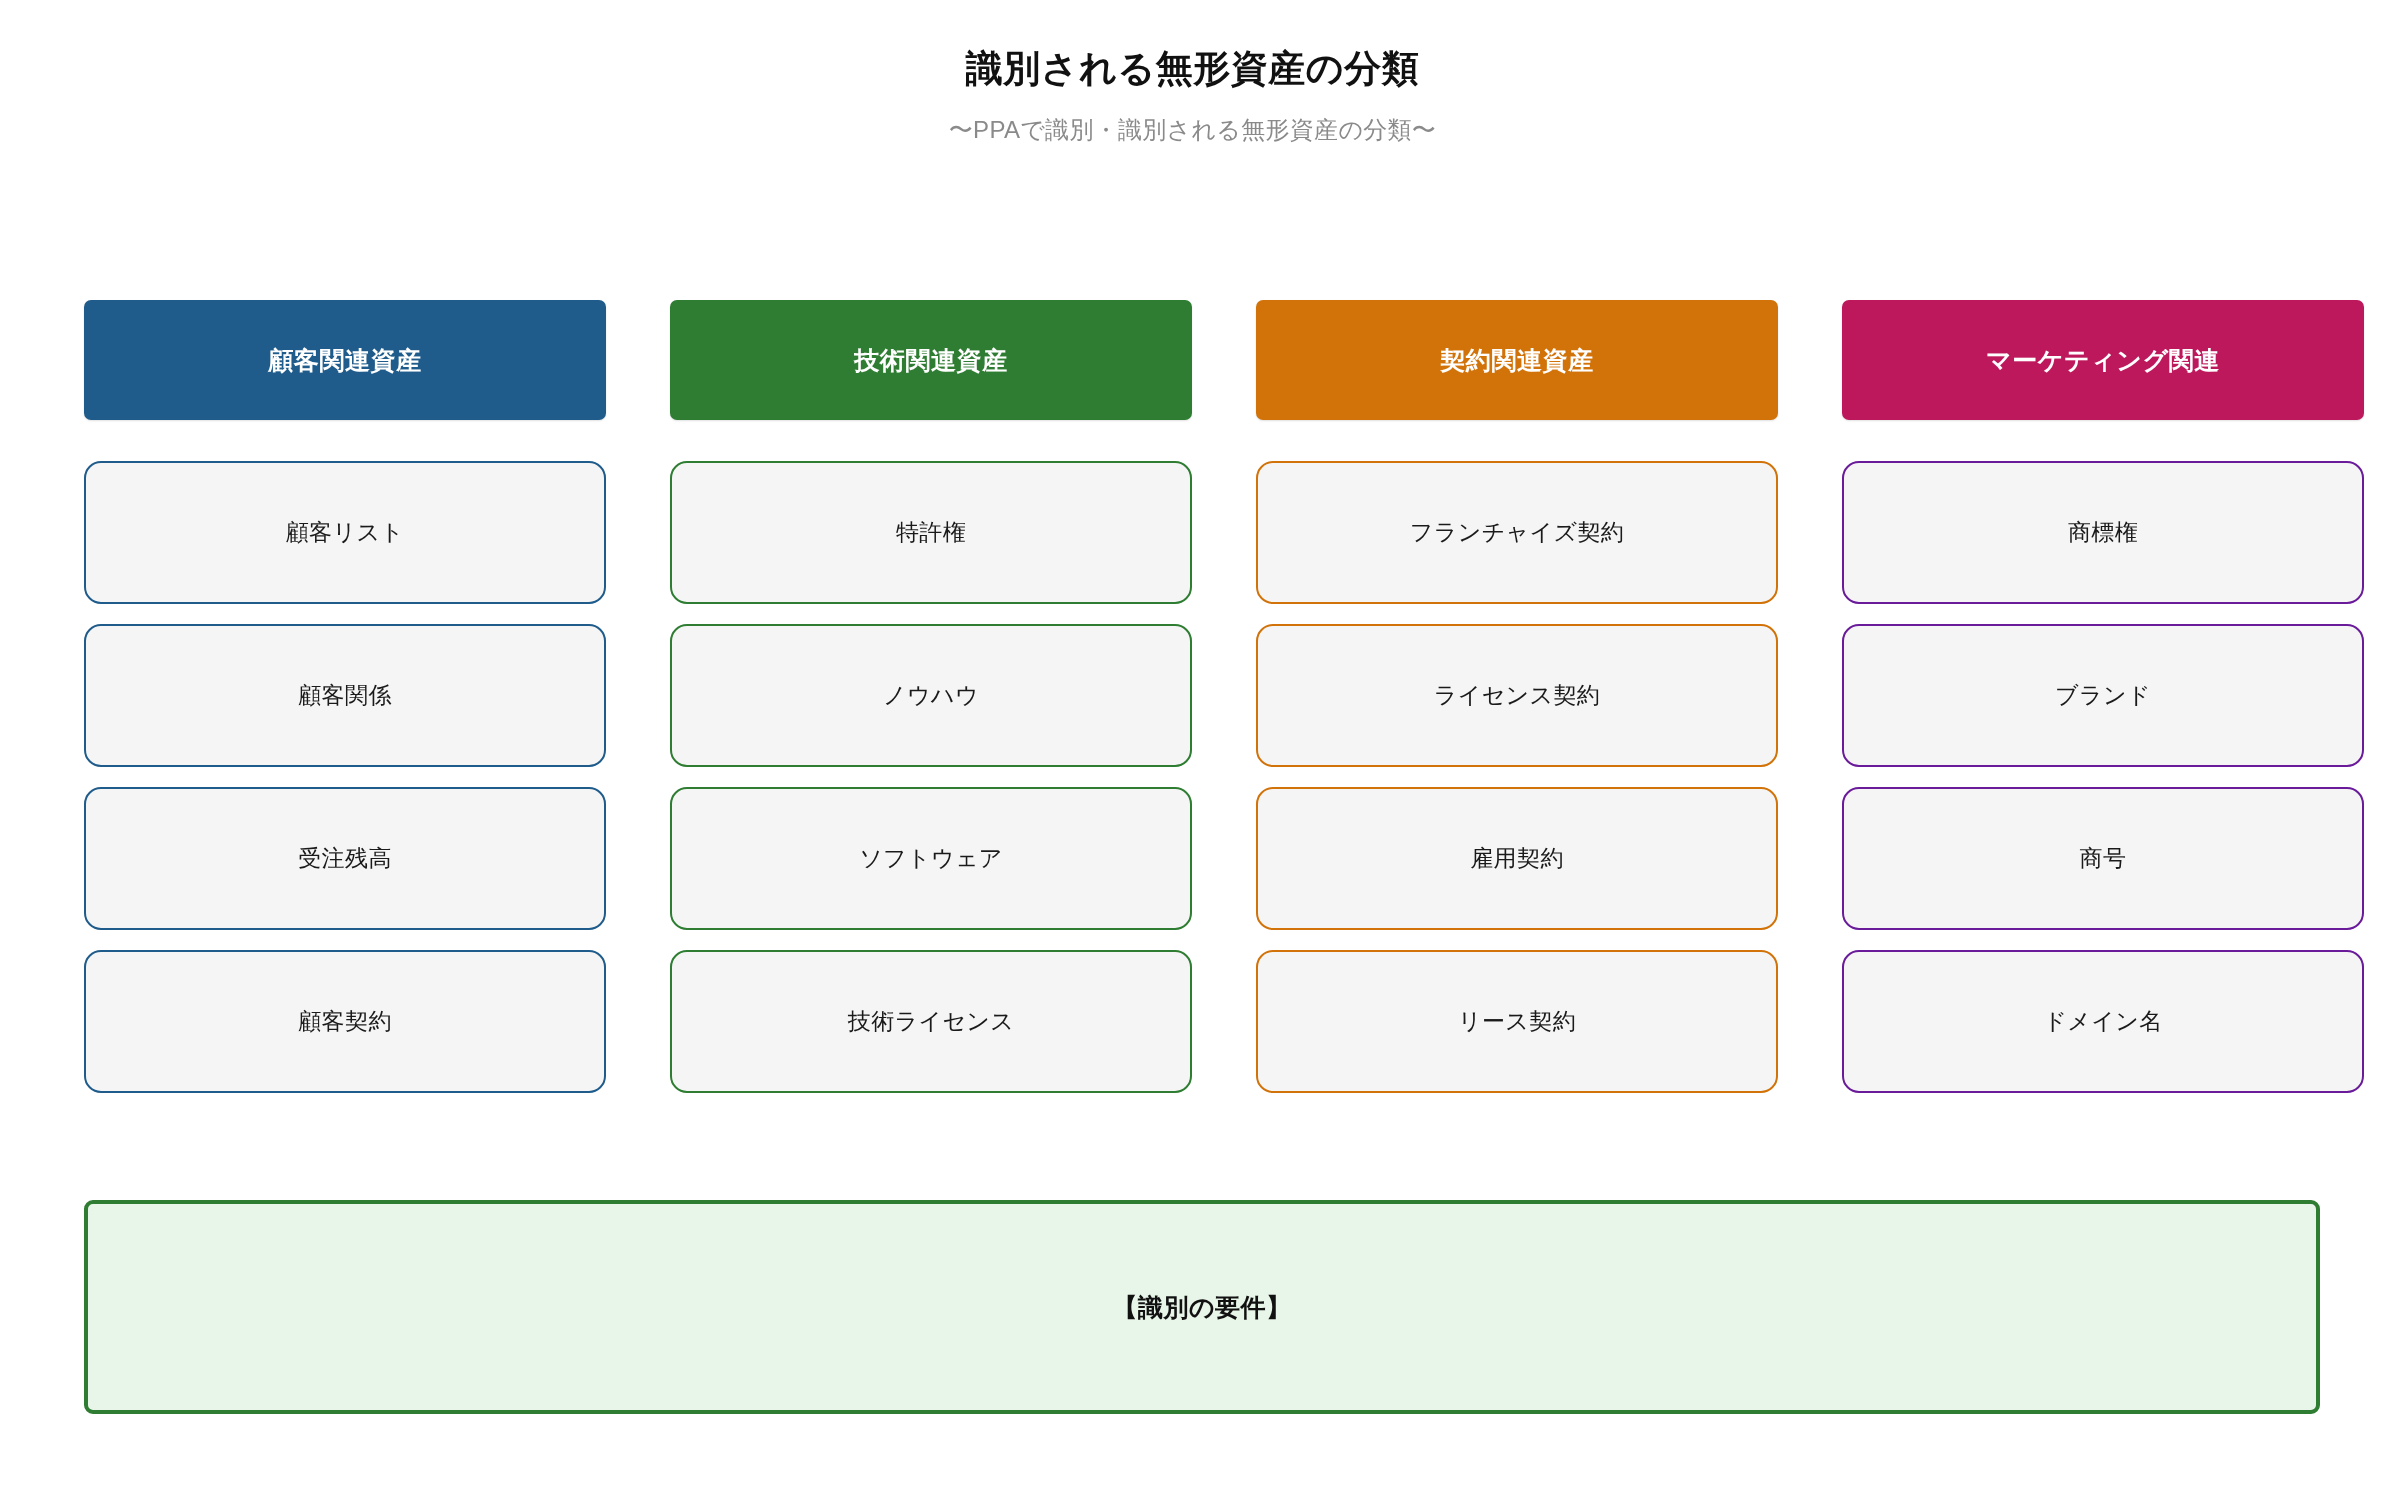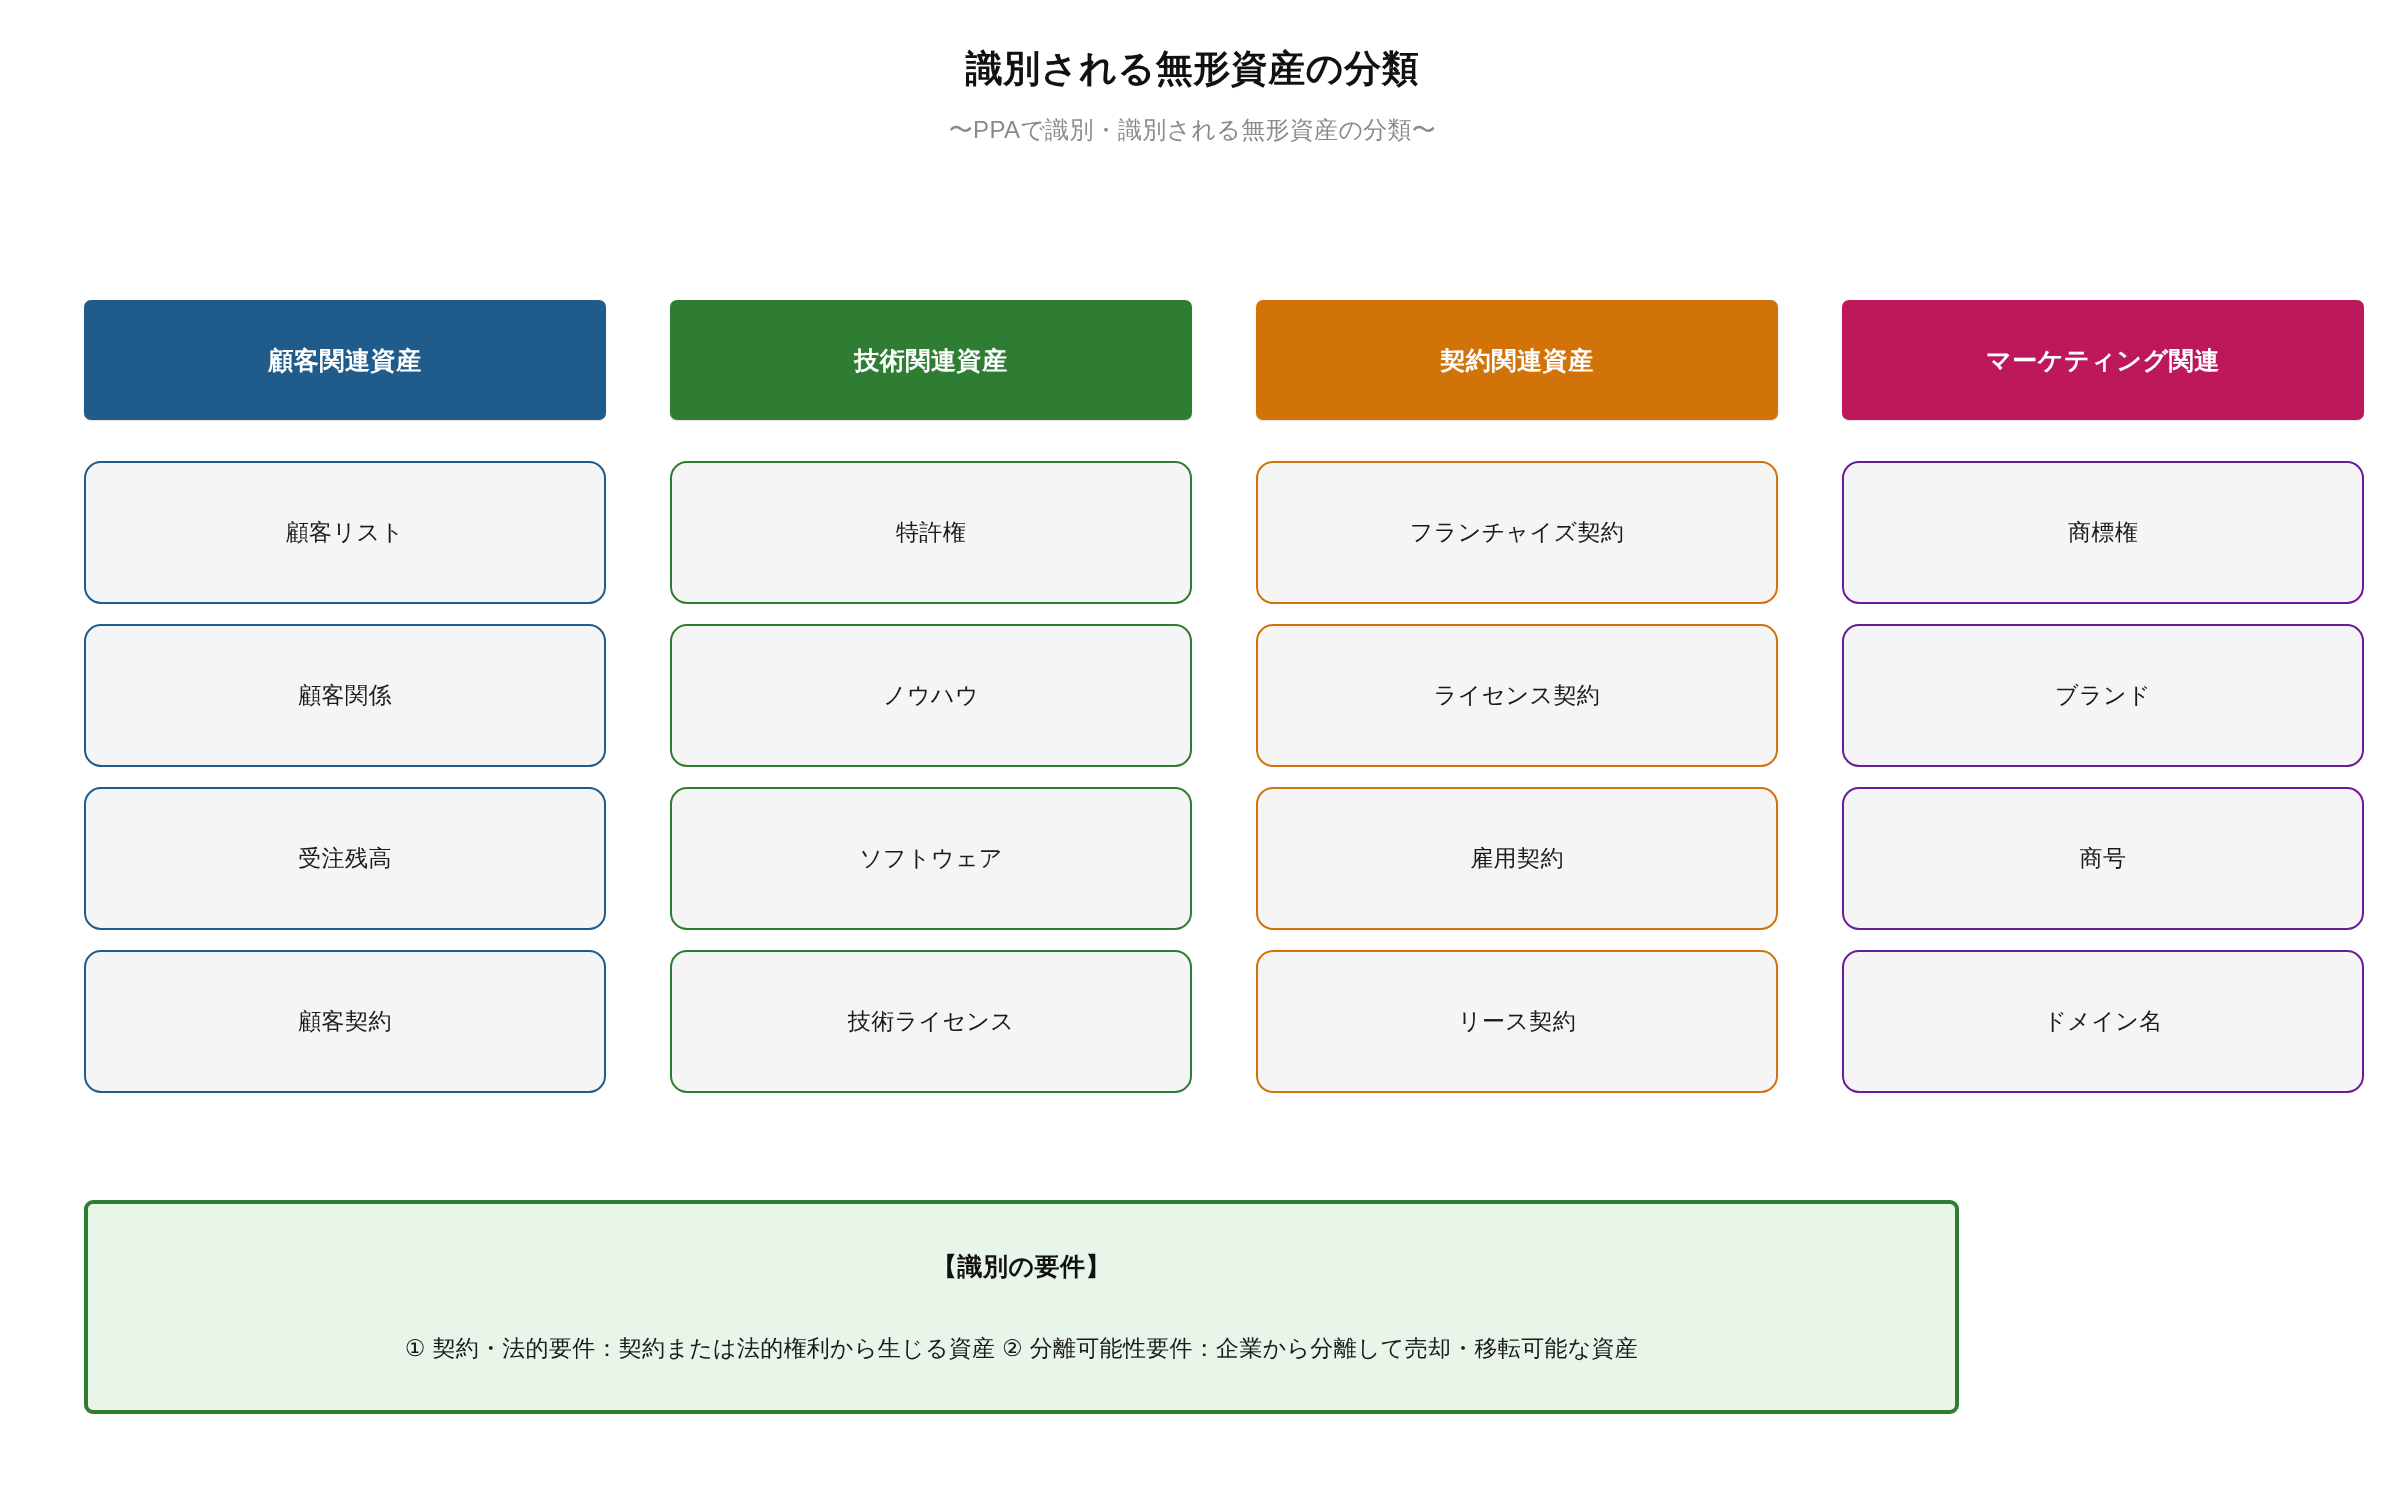--- a/index.html
+++ b/index.html
@@ -99,21 +99,21 @@
     font-weight: normal;
     color: #1A1A1A;
     letter-spacing: 0.4px;
   }
 
   
   .note-box {
     position: absolute;
     left: 84px;
     top: 1200px;
-    width: 1875px;
+    width: 2236px;
     height: 214px;
     background: #E8F5E9;
     border: 4px solid #2E7D32;
     border-radius: 9px;
     display: flex;
     flex-direction: column;
     align-items: center;
     justify-content: center;
     padding: 20px 30px;
   }
@@ -178,16 +178,15 @@
           <div class="item-card" style="border-color: rgb(106, 27, 154);">商標権</div>
           <div class="item-card" style="border-color: rgb(106, 27, 154);">ブランド</div>
           <div class="item-card" style="border-color: rgb(106, 27, 154);">商号</div>
           <div class="item-card" style="border-color: rgb(106, 27, 154);">ドメイン名</div>
         </div>
       </div>
     </div>
 
   <div class="note-box">
     <div class="note-title">【識別の要件】</div>
-    <div class="note-body">① 契約・法的要件：契約または法的権利から生じる資産 ② 分離可能性要件：企業から分離して売却・移転可能な資産</div>
   </div>
 
 </div>
 
 </body></html>

